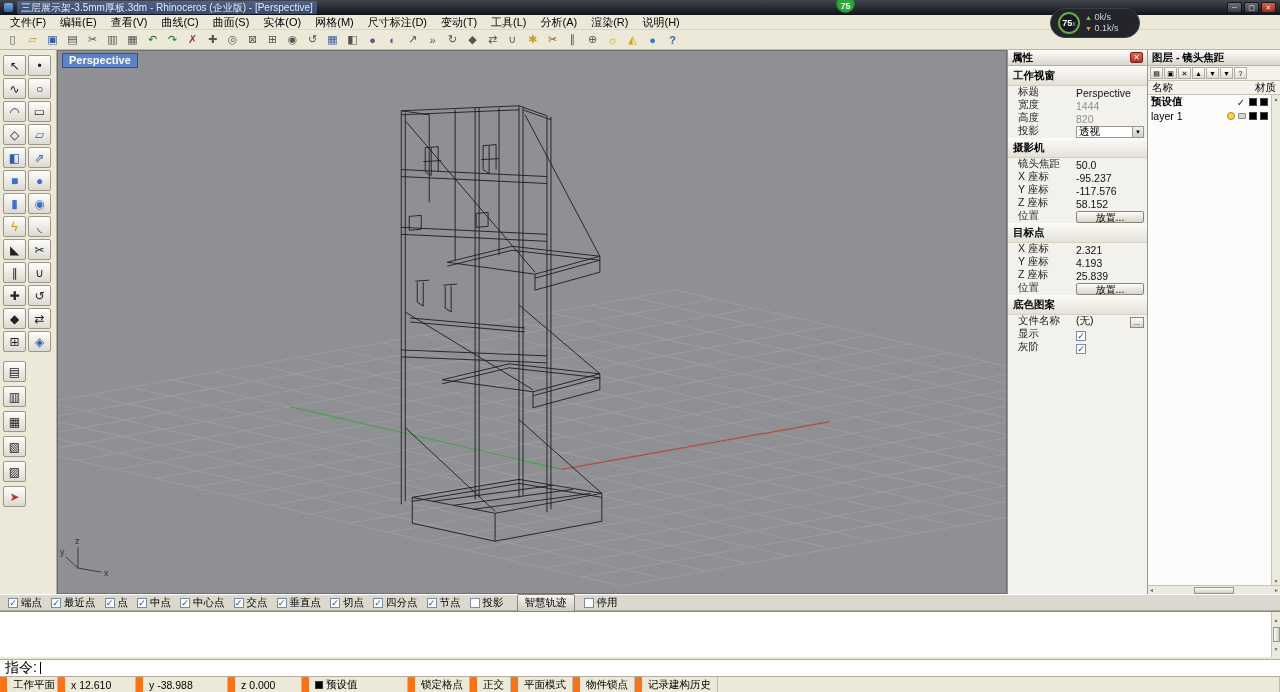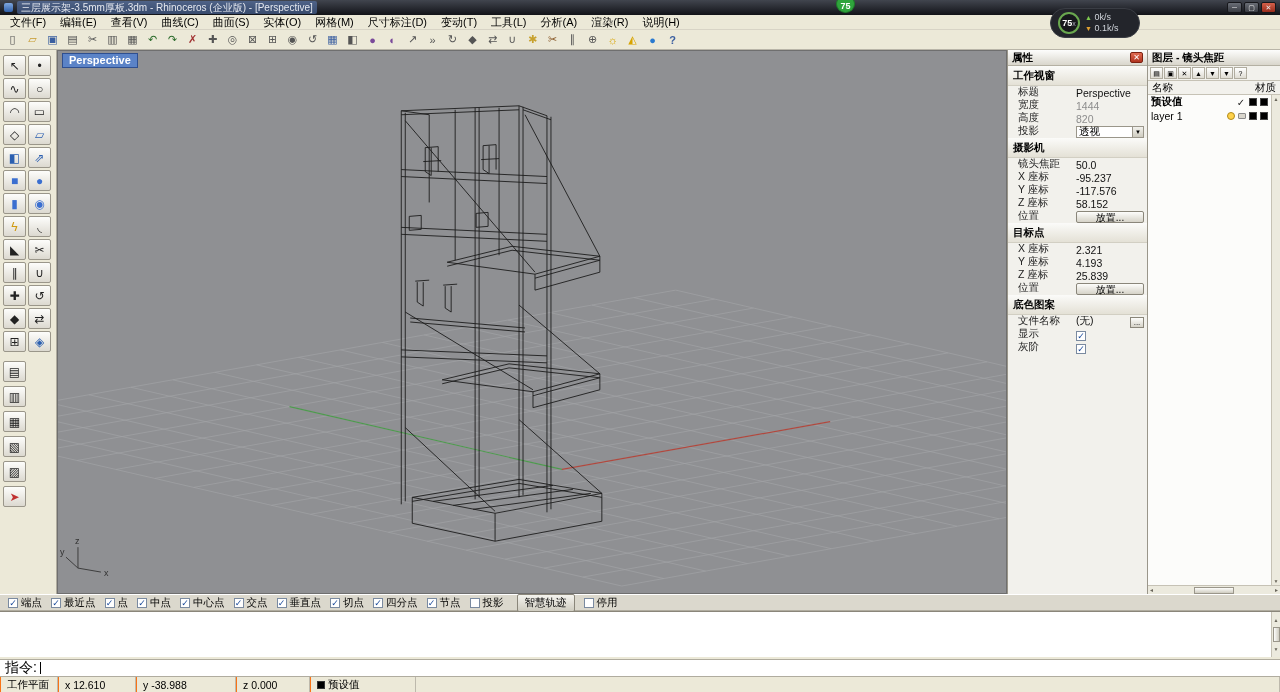--- a/index.html
+++ b/index.html
@@ -76,21 +76,21 @@
 
   
   .cmd-history { height:46px; background:#fff; border-top:1px solid #8a867a; padding:2px 14px 2px 4px; position:relative; font-size:10.5px; color:#111; line-height:14px; }
   .cmd-history .vscroll { position:absolute; right:0; top:0; bottom:0; }
   .cmd-sep { height:2px; background:#ece9d8; }
   .cmd-line { height:18px; background:#fff; border-top:1px solid #b0ac9f; border-bottom:1px solid #b0ac9f; display:flex; align-items:center; padding:0 5px; font-size:14px; }
   .caret { width:1px; height:12px; background:#000; margin-left:3px; }
 
   
   .statusbar { height:15px; background:#ece9d8; display:flex; align-items:stretch; font-size:10.5px; }
-  .sb-pane { border-right:1px solid #bdb9ac; border-left:1px solid #f97316; display:flex; align-items:center; padding:0 6px; white-space:nowrap; overflow:hidden; }
+  .sb-pane { border-right:1px solid #bdb9ac; border-left:7px solid #f97316; display:flex; align-items:center; padding:0 6px; white-space:nowrap; overflow:hidden; }
   .sb-swatch { width:8px; height:8px; background:#000; border:1px solid #333; margin-right:3px; flex:0 0 auto; }
   .sb-fill { flex:1; border-right:1px solid #bdb9ac; }
   .sb-toggles { display:flex; }
 
   
   .fps-badge { position:absolute; left:836px; top:-5px; width:19px; height:18px; background:#2fa43c; border:1px solid #1f7a2a; border-radius:50%; color:#fff; font-size:9px; font-weight:bold; text-align:center; line-height:21px; z-index:50; }
   .net-widget { position:absolute; left:1050px; top:8px; width:90px; height:30px; background:#23252b; border:1px solid #3a3d44; border-radius:15px; display:flex; align-items:center; gap:5px; padding:0 7px; z-index:50; }
   .net-circle { width:22px; height:22px; border-radius:50%; border:2px solid #6aa84f; color:#fff; font-size:9px; font-weight:bold; display:flex; align-items:center; justify-content:center; background:#17181c; }
   .net-x { font-size:7px; font-weight:normal; color:#aab; }
   .net-speeds { display:flex; flex-direction:column; justify-content:center; line-height:11px; font-size:9px; color:#cfd3d9; }
@@ -463,25 +463,33 @@
 <div class="cmd-sep"></div>
 
 <div class="cmd-line">
   <span>指令:</span>
   <span class="caret"></span>
 </div>
 
 <div class="statusbar">
   <span class="sb-pane" style="width:58px">工作平面</span>
   <span class="sb-pane" style="width:78px">x 12.610</span>
-  <span class="sb-pane" style="width:100px">y -38.988</span>
+  <span class="sb-pane" style="width:92px">y -38.988</span>
   <span class="sb-pane" style="width:74px">z 0.000</span>
   <span class="sb-pane" style="width:106px">
       <span class="sb-swatch"></span>
       <span>预设值</span>
+    </span>
+  <span class="sb-toggles">
+
+  <span class="sb-pane">锁定格点</span>
+      <span class="sb-pane">正交</span>
+      <span class="sb-pane">平面模式</span>
+      <span class="sb-pane">物件锁点</span>
+      <span class="sb-pane">记录建构历史</span>
     </span>
   <span class="sb-fill"></span>
 </div>
 
 <div class="fps-badge">75</div>
 <div class="net-widget">
   <span class="net-circle">
       <span>75</span>
       <span class="net-x">x</span>
     </span>

